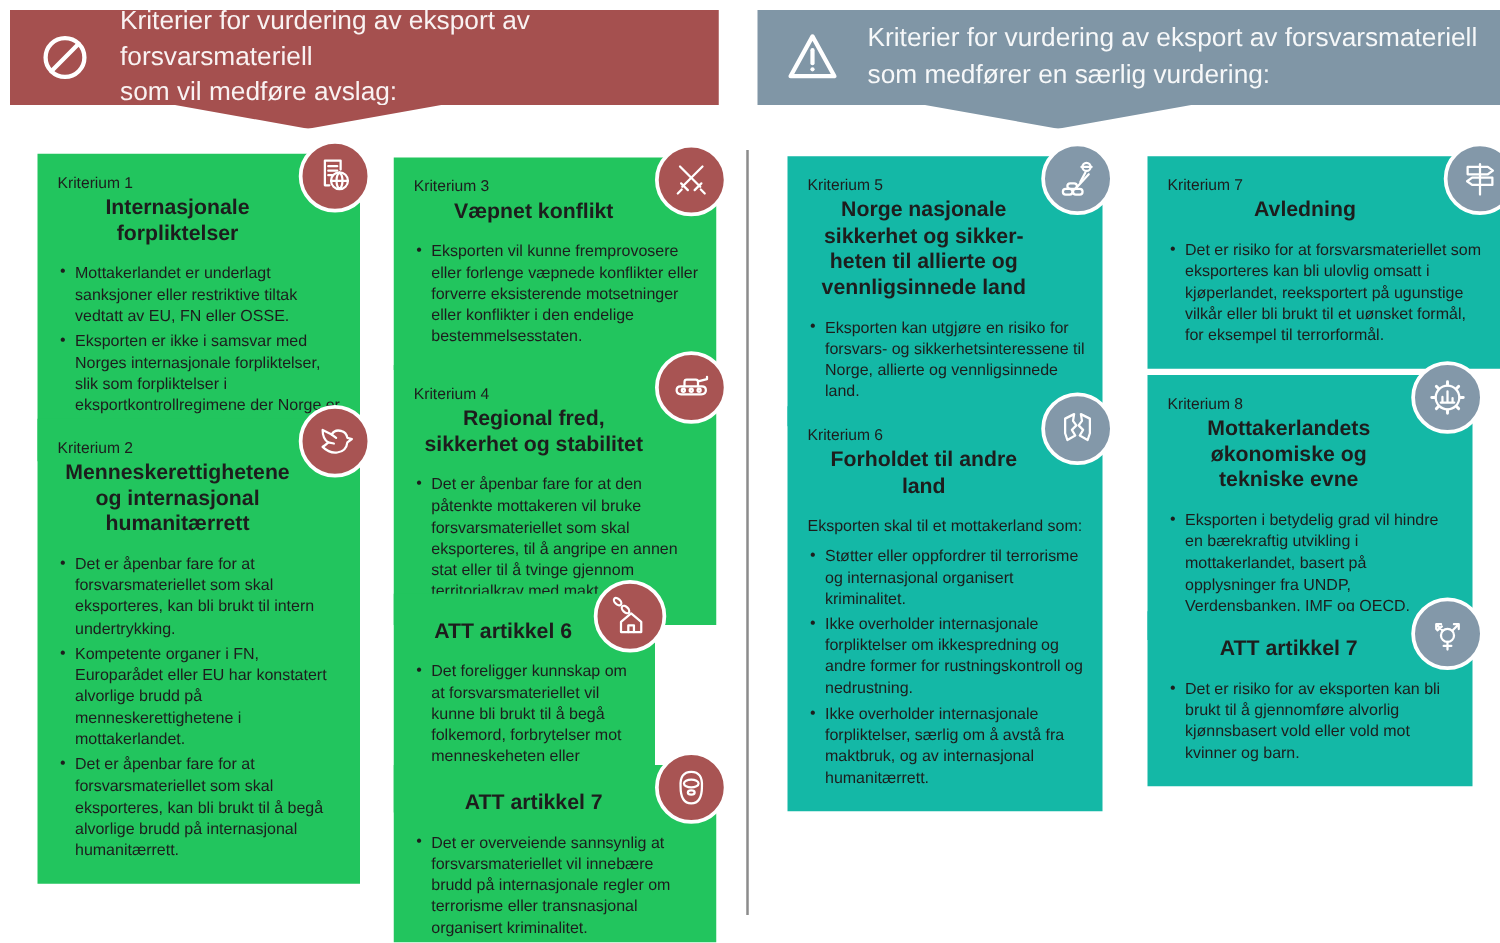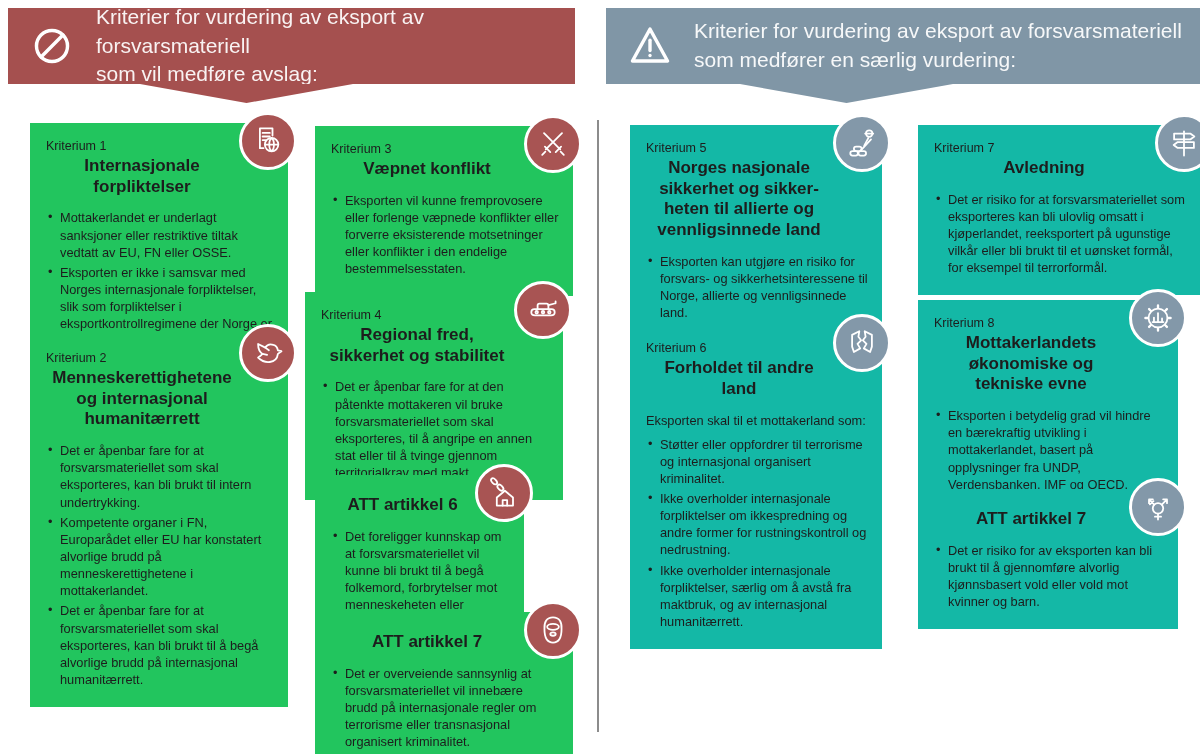--- a/index.html
+++ b/index.html
@@ -113,21 +113,21 @@
         <path d="M30 8 L12 26 M17 29 L11 23 M11.5 28.5 L8 32"></path>
       </svg>
     </div>
     <div class="kicker">Kriterium 3</div>
     <h3 class="title">Væpnet konflikt</h3>
     <ul class="bullets">
       <li>Eksporten vil kunne fremprovosere eller forlenge væpnede konflikter eller forverre eksisterende motsetninger eller konflikter i den endelige bestemmelsesstaten.</li>
     </ul>
   </div>
 
-  <div class="card theme-red" style="left:305px;top:292px;width:258px;">
+  <div class="card theme-red" style="left:315px;top:292px;width:258px;">
     <div class="card-icon icon-red">
       <svg width="36" height="36" viewBox="0 0 40 40" fill="none" stroke="#ffffff" stroke-width="2" stroke-linecap="round" stroke-linejoin="round">
         <path d="M7 22.5 Q7 19 10.5 19 H29.5 Q33 19 33 22.5 Q33 26 29 26 H11 Q7 26 7 22.5 Z"></path>
         <circle cx="13" cy="22.5" r="1.4"></circle>
           <circle cx="20" cy="22.5" r="1.4"></circle>
           <circle cx="27" cy="22.5" r="1.4"></circle>
         <path d="M14 19 V15 Q14 13 16 13 H24 Q26 13 26 15 V19"></path>
         <path d="M26 14.5 L34 12.5 M34 12.5 V10.5"></path>
       </svg>
     </div>
@@ -173,21 +173,21 @@
         <circle cx="28" cy="9.5" r="3.6"></circle>
         <path d="M23.5 9.5 H32.5"></path>
         <path d="M30 16 L19 28"></path>
         <path d="M27 14.5 L22.5 23"></path>
         <rect x="11" y="24" width="8.5" height="5" rx="2.5"></rect>
         <rect x="7" y="29" width="8.5" height="5" rx="2.5"></rect>
         <rect x="16" y="29" width="8.5" height="5" rx="2.5"></rect>
       </svg>
     </div>
     <div class="kicker">Kriterium 5</div>
-    <h3 class="title">Norges nasjonale sikkerhet og sikker-heten til allierte og vennligsinnede land</h3>
+    <h3 class="title">Norge nasjonale sikkerhet og sikker-heten til allierte og vennligsinnede land</h3>
     <ul class="bullets">
       <li>Eksporten kan utgjøre en risiko for forsvars- og sikkerhetsinteressene til Norge, allierte og vennligsinnede land.</li>
     </ul>
   </div>
 
   <div class="card theme-blue" style="left:630px;top:325px;width:252px;">
     <div class="card-icon icon-blue">
       <svg width="36" height="36" viewBox="0 0 40 40" fill="none" stroke="#ffffff" stroke-width="2" stroke-linecap="round" stroke-linejoin="round">
         <path d="M9 11 L17 7 L16 13 L19 17 L15 21 L18 26 L11 30 L9 24 Z"></path>
         <path d="M31 11 L23 7 L24 13 L21 17 L25 21 L22 26 L29 30 L31 24 Z"></path>

